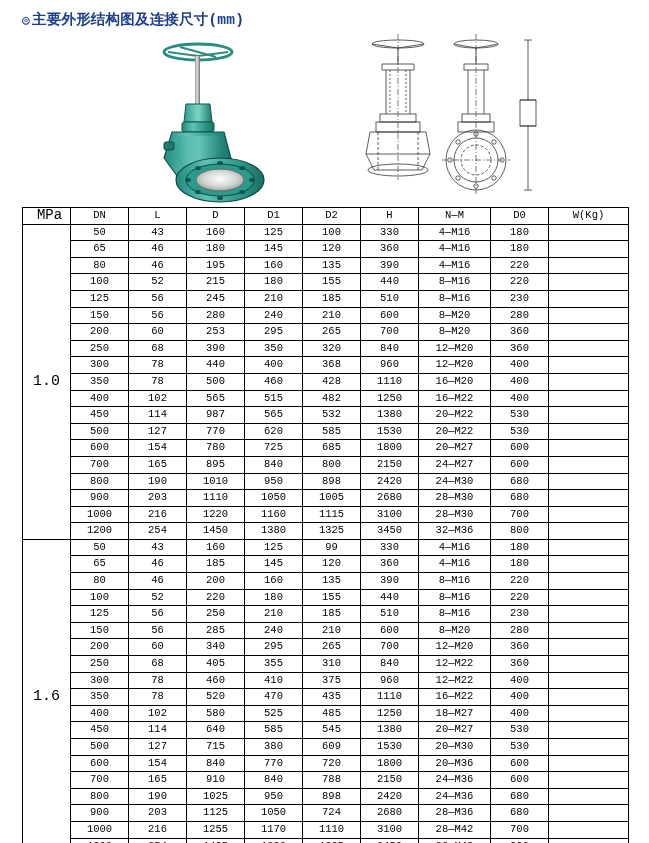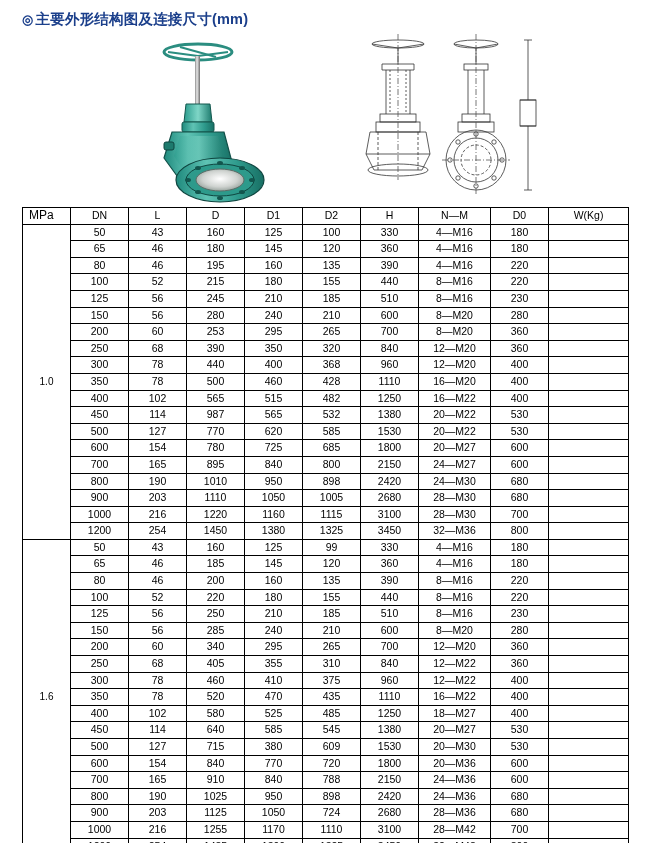--- a/index.html
+++ b/index.html
@@ -2,21 +2,21 @@
 <html><head>
 <meta charset="utf-8">
 <style>
   html,body{margin:0;padding:0;background:#ffffff;}
   body{
     width:649px;height:843px;
     font-family:"Liberation Sans", sans-serif;
     color:#000;
     -webkit-font-smoothing:none;
   }
-  .page{position:relative;width:649px;height:843px;overflow:hidden;}
+  .page{position:relative;width:649px;height:843px;overflow:hidden;font-family:Liberation Mono, monospace;}
 
   
   .heading{
     position:absolute;left:22px;top:10px;
     font-size:14.5px;font-weight:bold;color:#1b3f8b;
     letter-spacing:0.2px;white-space:nowrap;
   }
   .heading .mark{font-size:13px;margin-right:2px;}
 
   
@@ -63,24 +63,24 @@
   }
   .hdr-mpa .diag:after{
     content:"";position:absolute;left:-4px;top:-4px;
     width:64px;height:24px;
     border-bottom:1px solid #000;
     transform-origin:0 0;
     transform:rotate(17deg);
   }
   .hdr-mpa .lab{
     position:relative;display:block;
-    text-align:left;padding-left:6px;
-    font-size:12px;
+    text-align:center;padding-left:6px;
+    font-size:14px;
   }
-  .group-label{font-size:10px;margin-top:25px;}
+  .group-label{font-size:15px;margin-top:25px;}
 </style>
 </head>
 <body>
 
 <div class="page">
 
   <div class="heading">
     <span class="mark">◎</span><span>主要外形结构图及连接尺寸(mm)</span>
   </div>
 

